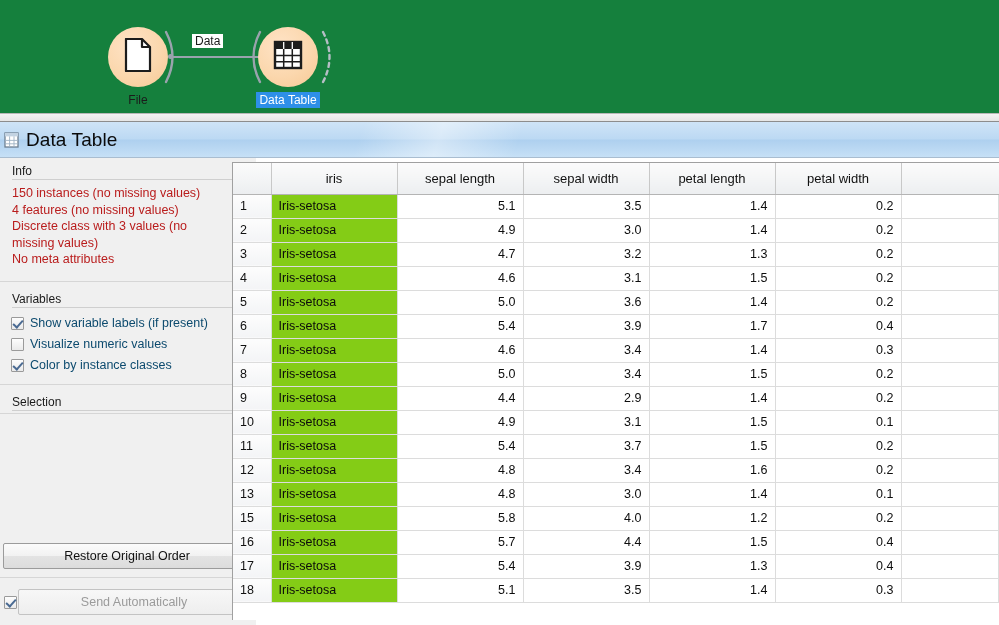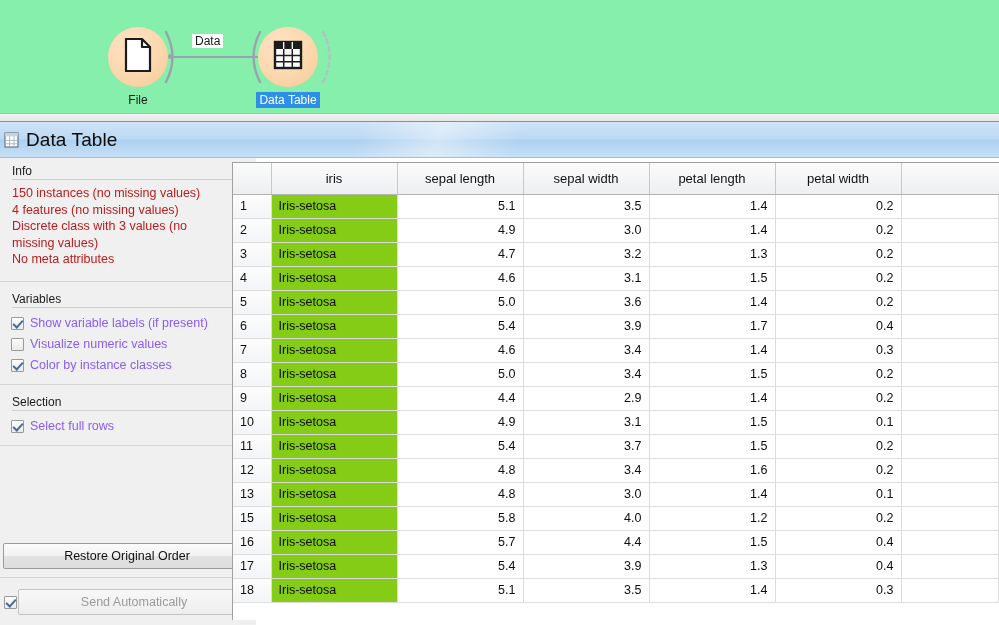--- a/index.html
+++ b/index.html
@@ -8,21 +8,21 @@
     width: 999px; height: 625px;
     overflow: hidden;
     font-family: "Liberation Sans", sans-serif;
     background: #ffffff;
   }
 
   
   #canvas {
     position: absolute; left: 0; top: 0;
     width: 999px; height: 113px;
-    background: #86efac;
+    background: #15803d;
     overflow: hidden;
   }
   .widget {
     position: absolute;
     width: 66px;
     text-align: center;
   }
   .widget-disc {
     position: relative;
     width: 60px; height: 60px;
@@ -133,21 +133,21 @@
     position: relative; margin-top: 1px;
   }
   .cbox.checked::after {
     content: "";
     position: absolute; left: 3px; top: 0px;
     width: 4px; height: 8px;
     border: solid #4a6a92;
     border-width: 0 2px 2px 0;
     transform: rotate(42deg);
   }
-  .cblabel { font-size: 12.5px; line-height: 15px; color: #8b5cf6; }
+  .cblabel { font-size: 12.5px; line-height: 15px; color: #0c4a6e; }
 
   .btn {
     display: block; width: 100%;
     font-family: "Liberation Sans", sans-serif;
     font-size: 12.5px;
     padding: 5px 6px;
     border: 1px solid #9b9b9b;
     border-radius: 2px;
     background: linear-gradient(#fbfbfb 0%, #f2f2f2 48%, #e3e3e3 52%, #dcdcdc 100%);
     color: #111;
@@ -318,26 +318,20 @@
     </div>
   </div>
 
   <div class="sb-sep" style="margin:2px 0 0 0;"></div>
 
   <div class="group" style="padding-top:8px;">
     <div class="group-title">Selection</div>
     <div class="grouprow">
         <div class="group-rule" style="left:6px; right:6px;"></div>
       </div>
-    <div style="padding:5px 2px 6px 2px;">
-      <div class="cbrow">
-        <span class="cbox checked"></span>
-        <span class="cblabel">Select full rows</span>
-      </div>
-    </div>
   </div>
 
   <div class="sb-sep" style="margin:2px 0 0 0;"></div>
 
   <div style="position:absolute; left:3px; right:5px; top:385px;">
     <button class="btn">Restore Original Order</button>
   </div>
 
   <div class="sb-sep" style="position:absolute; left:0; right:0; top:419px;"></div>
 

